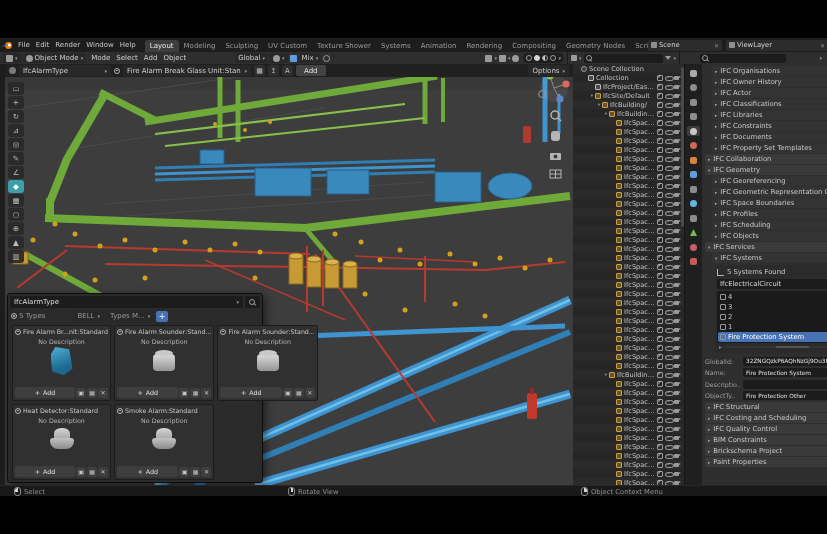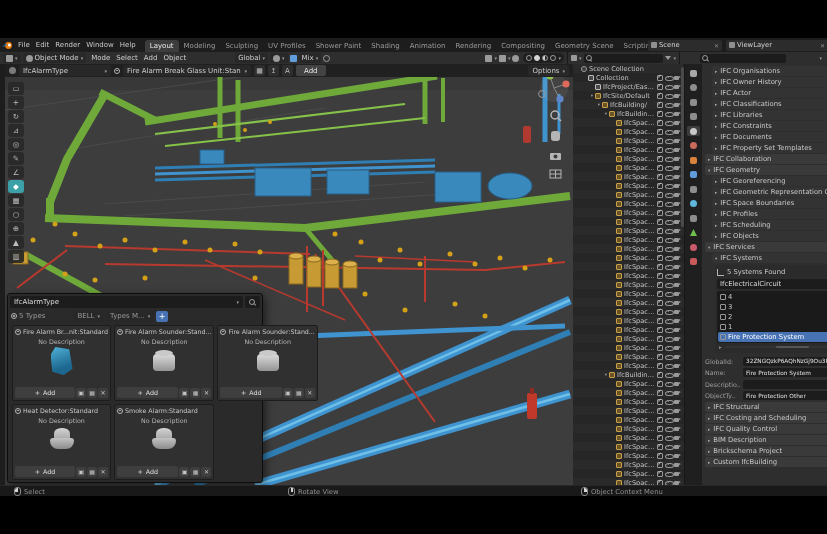--- a/index.html
+++ b/index.html
@@ -158,27 +158,27 @@
         <span class="menu">Edit</span>
         <span class="menu">Render</span>
         <span class="menu">Window</span>
         <span class="menu">Help</span>
       </span>
     <span class="wtabs">
 
     <span class="wtab active">Layout</span>
         <span class="wtab">Modeling</span>
         <span class="wtab">Sculpting</span>
-        <span class="wtab">UV Profiles</span>
-        <span class="wtab">Shower Paint</span>
-        <span class="wtab">Shading</span>
+        <span class="wtab">UV Custom</span>
+        <span class="wtab">Texture Shower</span>
+        <span class="wtab">Systems</span>
         <span class="wtab">Animation</span>
         <span class="wtab">Rendering</span>
         <span class="wtab">Compositing</span>
-        <span class="wtab">Geometry Scene</span>
+        <span class="wtab">Geometry Nodes</span>
         <span class="wtab">Scripting</span>
       </span>
     <span class="newtab">+</span>
     <span class="sw">
       <span class="sqi"></span>
       <span class="swlabel">Scene</span>
       <span class="xg">✕</span>
     </span>
     <span class="vlw">
       <span class="sqi"></span>
@@ -1401,31 +1401,31 @@
               <span>IFC Costing and Scheduling</span>
             </div>
 
             <div class="sec top">
               <span class="ar">▸</span>
               <span>IFC Quality Control</span>
             </div>
 
             <div class="sec top">
               <span class="ar">▸</span>
-              <span>BIM Description</span>
+              <span>BIM Constraints</span>
             </div>
 
             <div class="sec top">
               <span class="ar">▸</span>
               <span>Brickschema Project</span>
             </div>
 
             <div class="sec top">
               <span class="ar">▸</span>
-              <span>Custom IfcBuilding</span>
+              <span>Paint Properties</span>
             </div>
           </div>
 
       </div>
     </div>
   </div>
 
   <div class="statusbar">
     <div class="sitem" style="left:14px">
       <span class="mouse l"></span>

